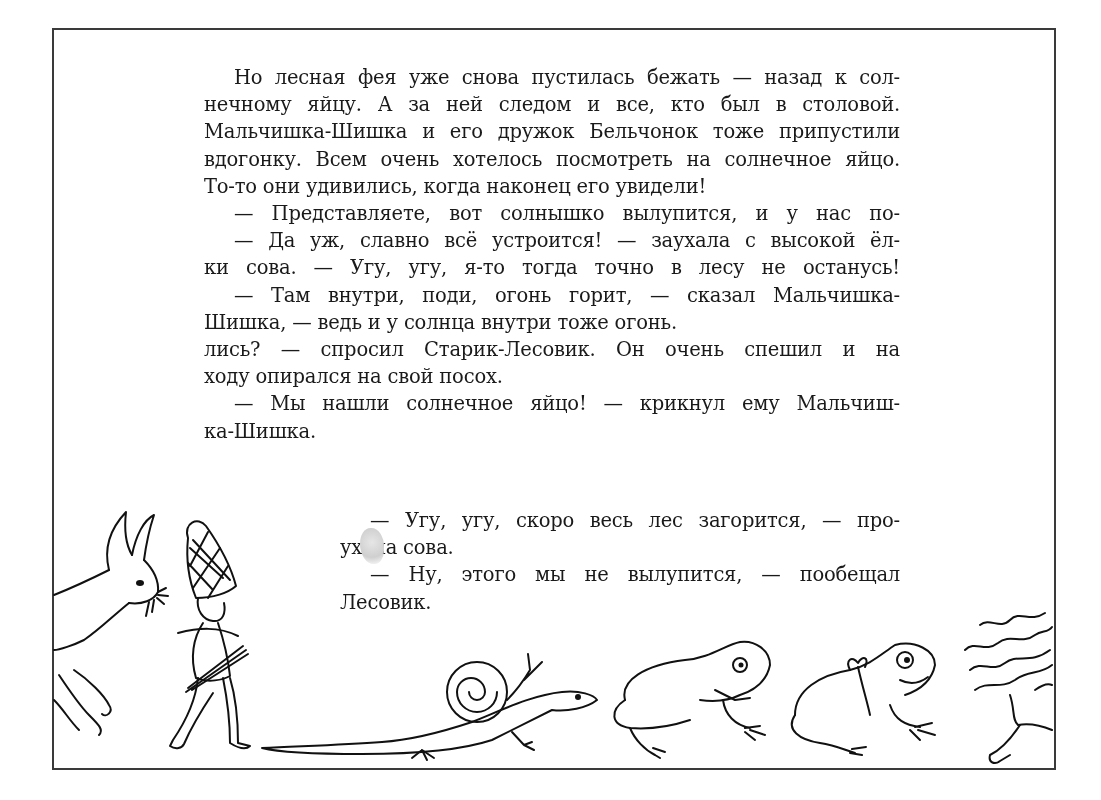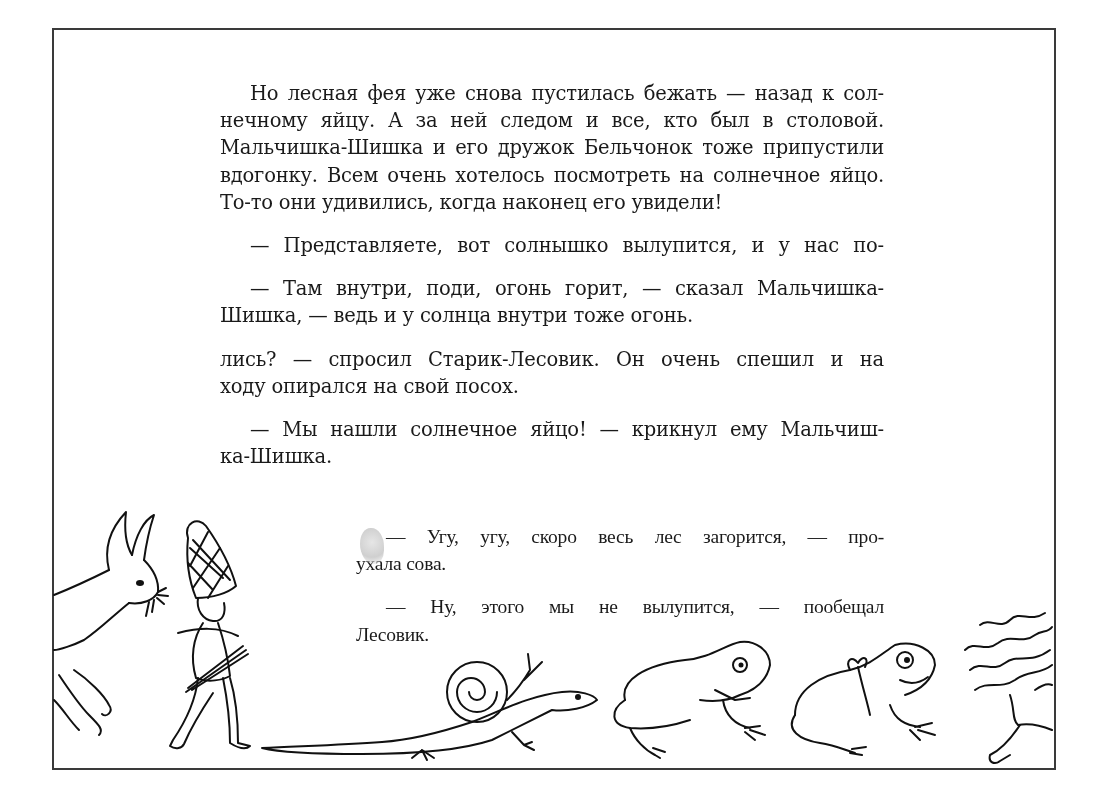--- a/index.html
+++ b/index.html
@@ -27,21 +27,21 @@
     .text-block {
       position: absolute;
       left: 204px;
       top: 64px;
       width: 696px;
       font-size: 19.5px;
       line-height: 27.2px;
       letter-spacing: -0.2px;
     }
     .para {
-      margin: 16px;
+      margin: 0;
       text-align: justify;
       text-align-last: left;
     }
     .line {
       display: block;
       text-align: justify;
       text-align-last: justify;
       white-space: nowrap;
       overflow: visible;
     }
@@ -50,21 +50,20 @@
     }
     .indent { padding-left: 30px; }
     .narrow-block {
       position: absolute;
       left: 340px;
       top: 507px;
       width: 560px;
       font-size: 19.5px;
       line-height: 27.2px;
       letter-spacing: -0.2px;
-      font-family: Liberation Serif, serif;
     }
     .illustration {
       position: absolute;
     }
     .illustration svg {
       display: block;
       overflow: visible;
     }
     .ink {
       fill: none;
@@ -91,20 +90,24 @@
 <div class="text-block">
   <p class="para">
     <span class="line indent">Но лесная фея уже снова пустилась бежать — назад к сол-</span>
     <span class="line">нечному яйцу. А за ней следом и все, кто был в столовой.</span>
     <span class="line">Мальчишка-Шишка и его дружок Бельчонок тоже припустили</span>
     <span class="line">вдогонку. Всем очень хотелось посмотреть на солнечное яйцо.</span>
     <span class="line last">То-то они удивились, когда наконец его увидели!</span>
   </p>
   <p class="para">
     <span class="line indent">— Представляете, вот солнышко вылупится, и у нас по-</span>
+  </p>
+  <p class="para">
+    <span class="line indent">— Да уж, славно всё устроится! — заухала с высокой ёл-</span>
+    <span class="line">ки сова. — Угу, угу, я-то тогда точно в лесу не останусь!</span>
   </p>
   <p class="para">
     <span class="line indent">— Там внутри, поди, огонь горит, — сказал Мальчишка-</span>
     <span class="line last">Шишка, — ведь и у солнца внутри тоже огонь.</span>
   </p>
   <p class="para">
     <span class="line">лись? — спросил Старик-Лесовик. Он очень спешил и на</span>
     <span class="line last">ходу опирался на свой посох.</span>
   </p>
   <p class="para">

